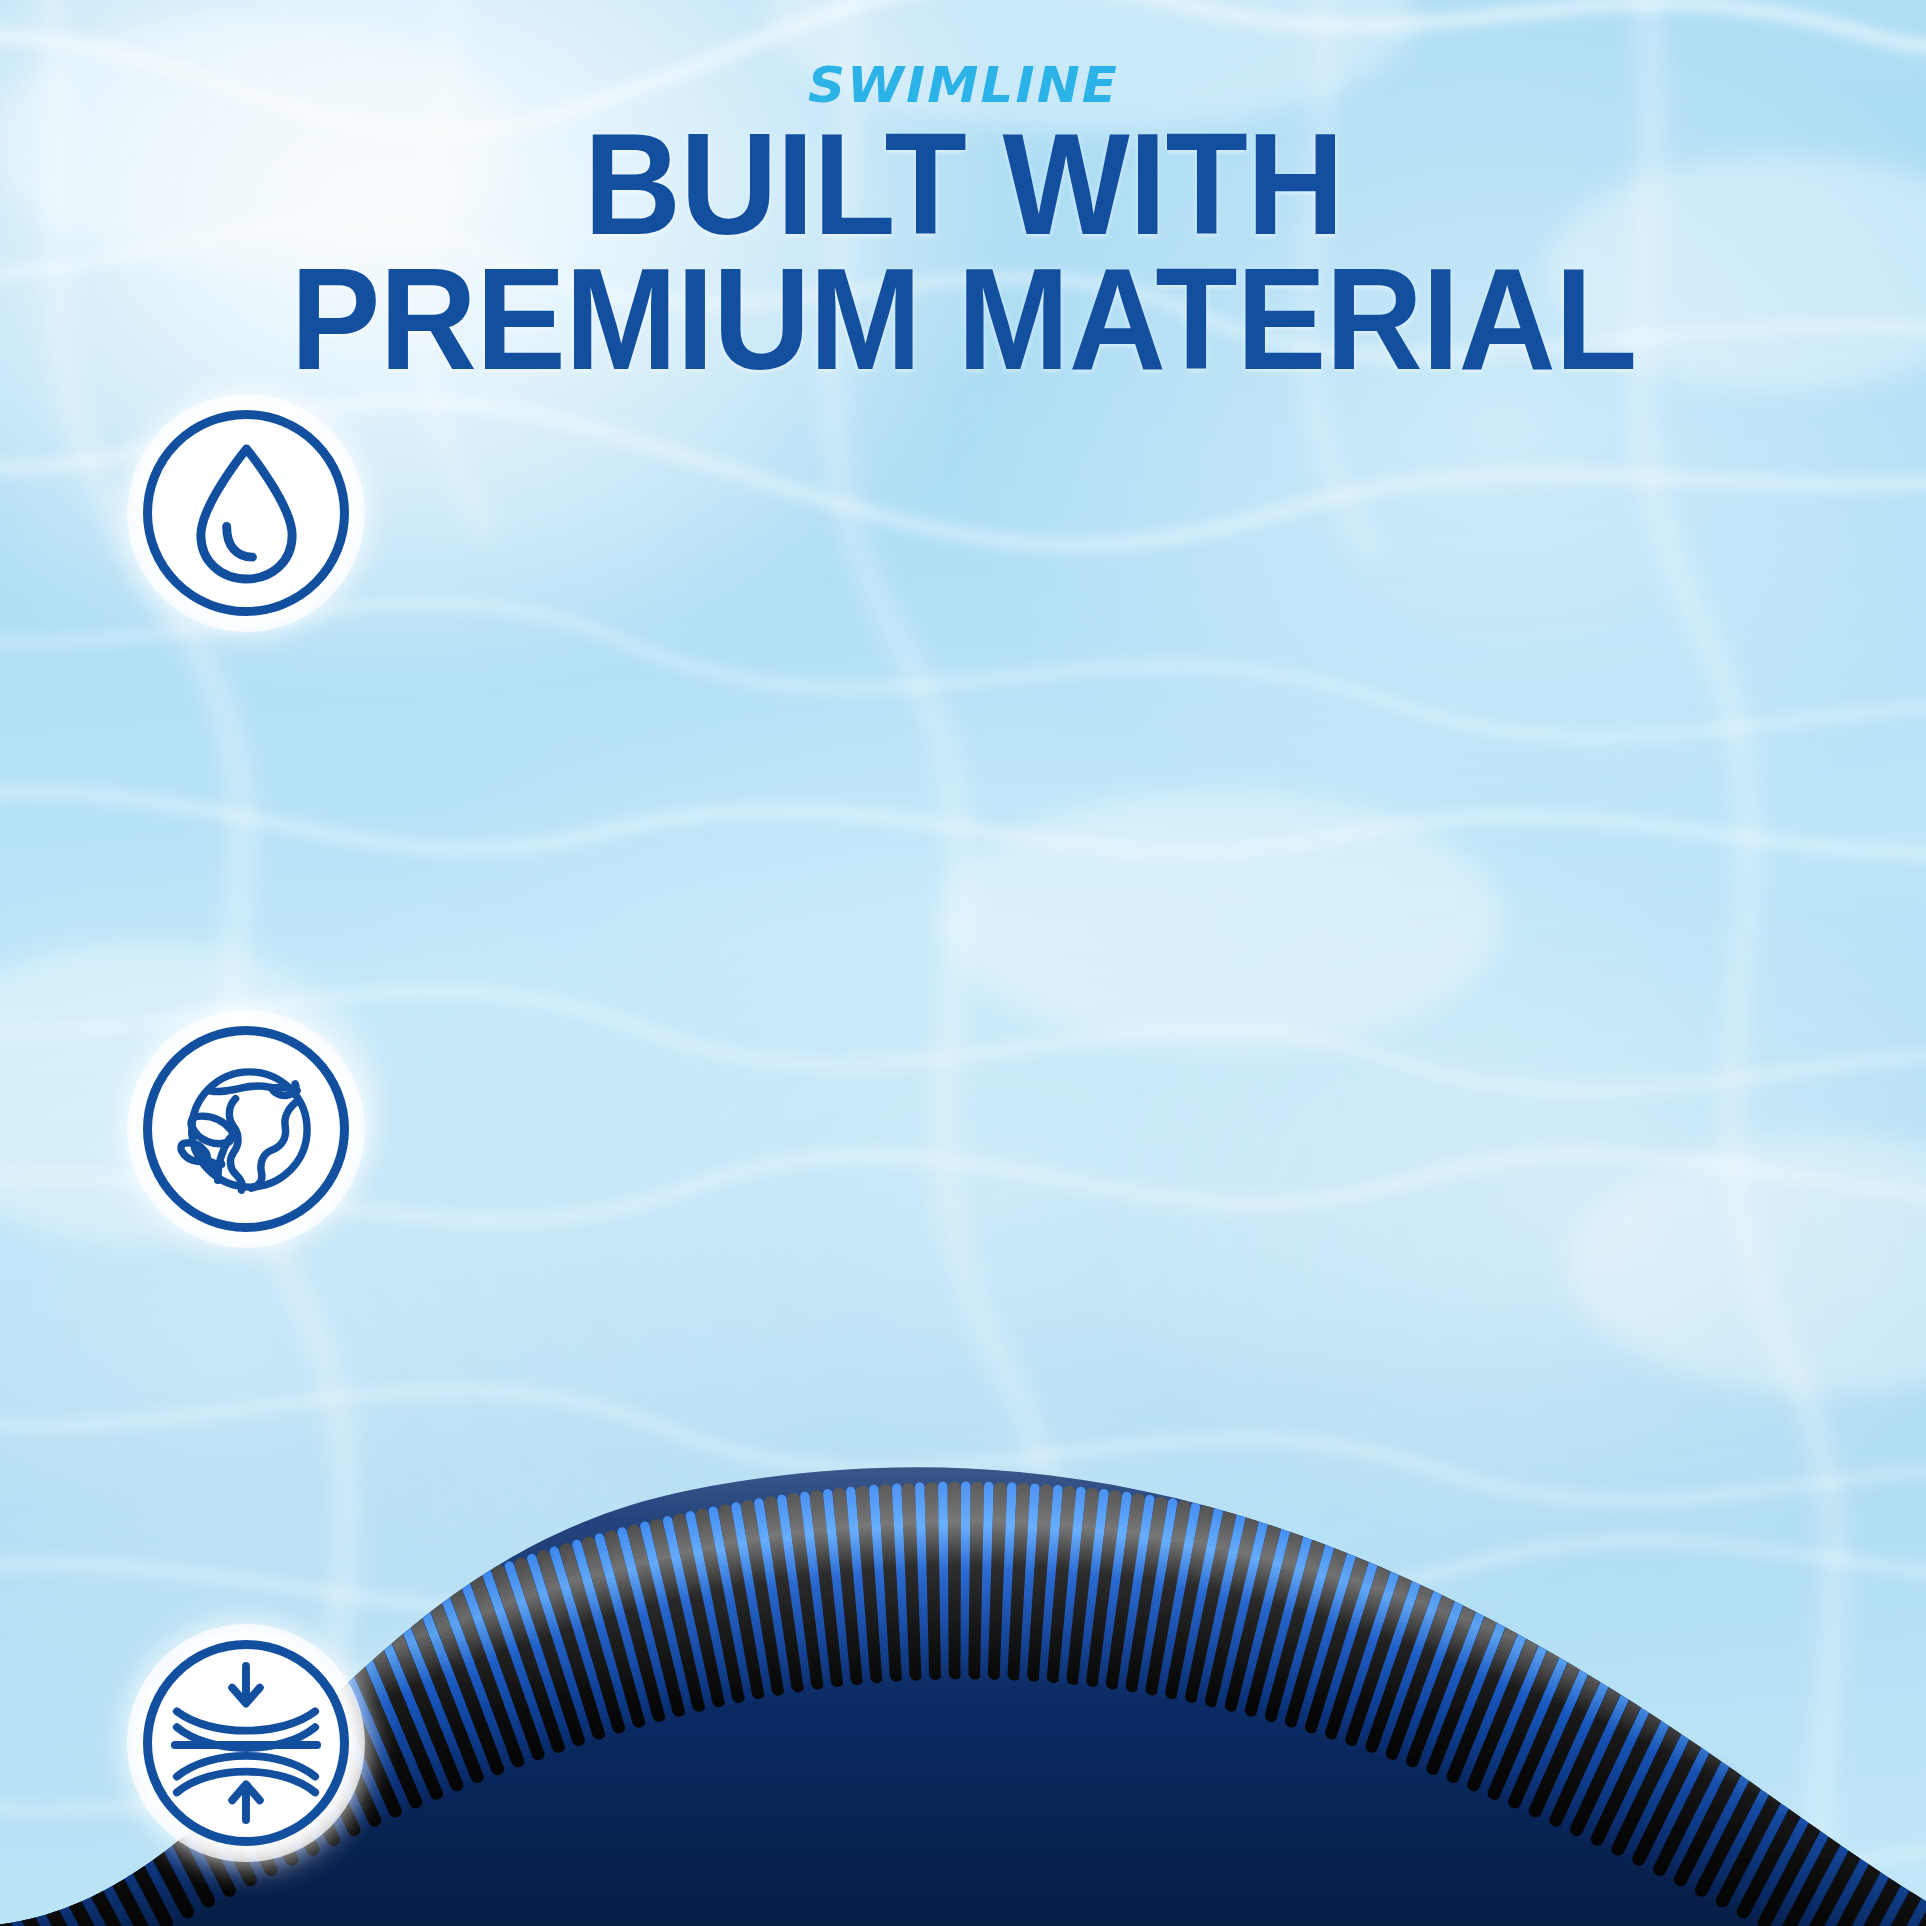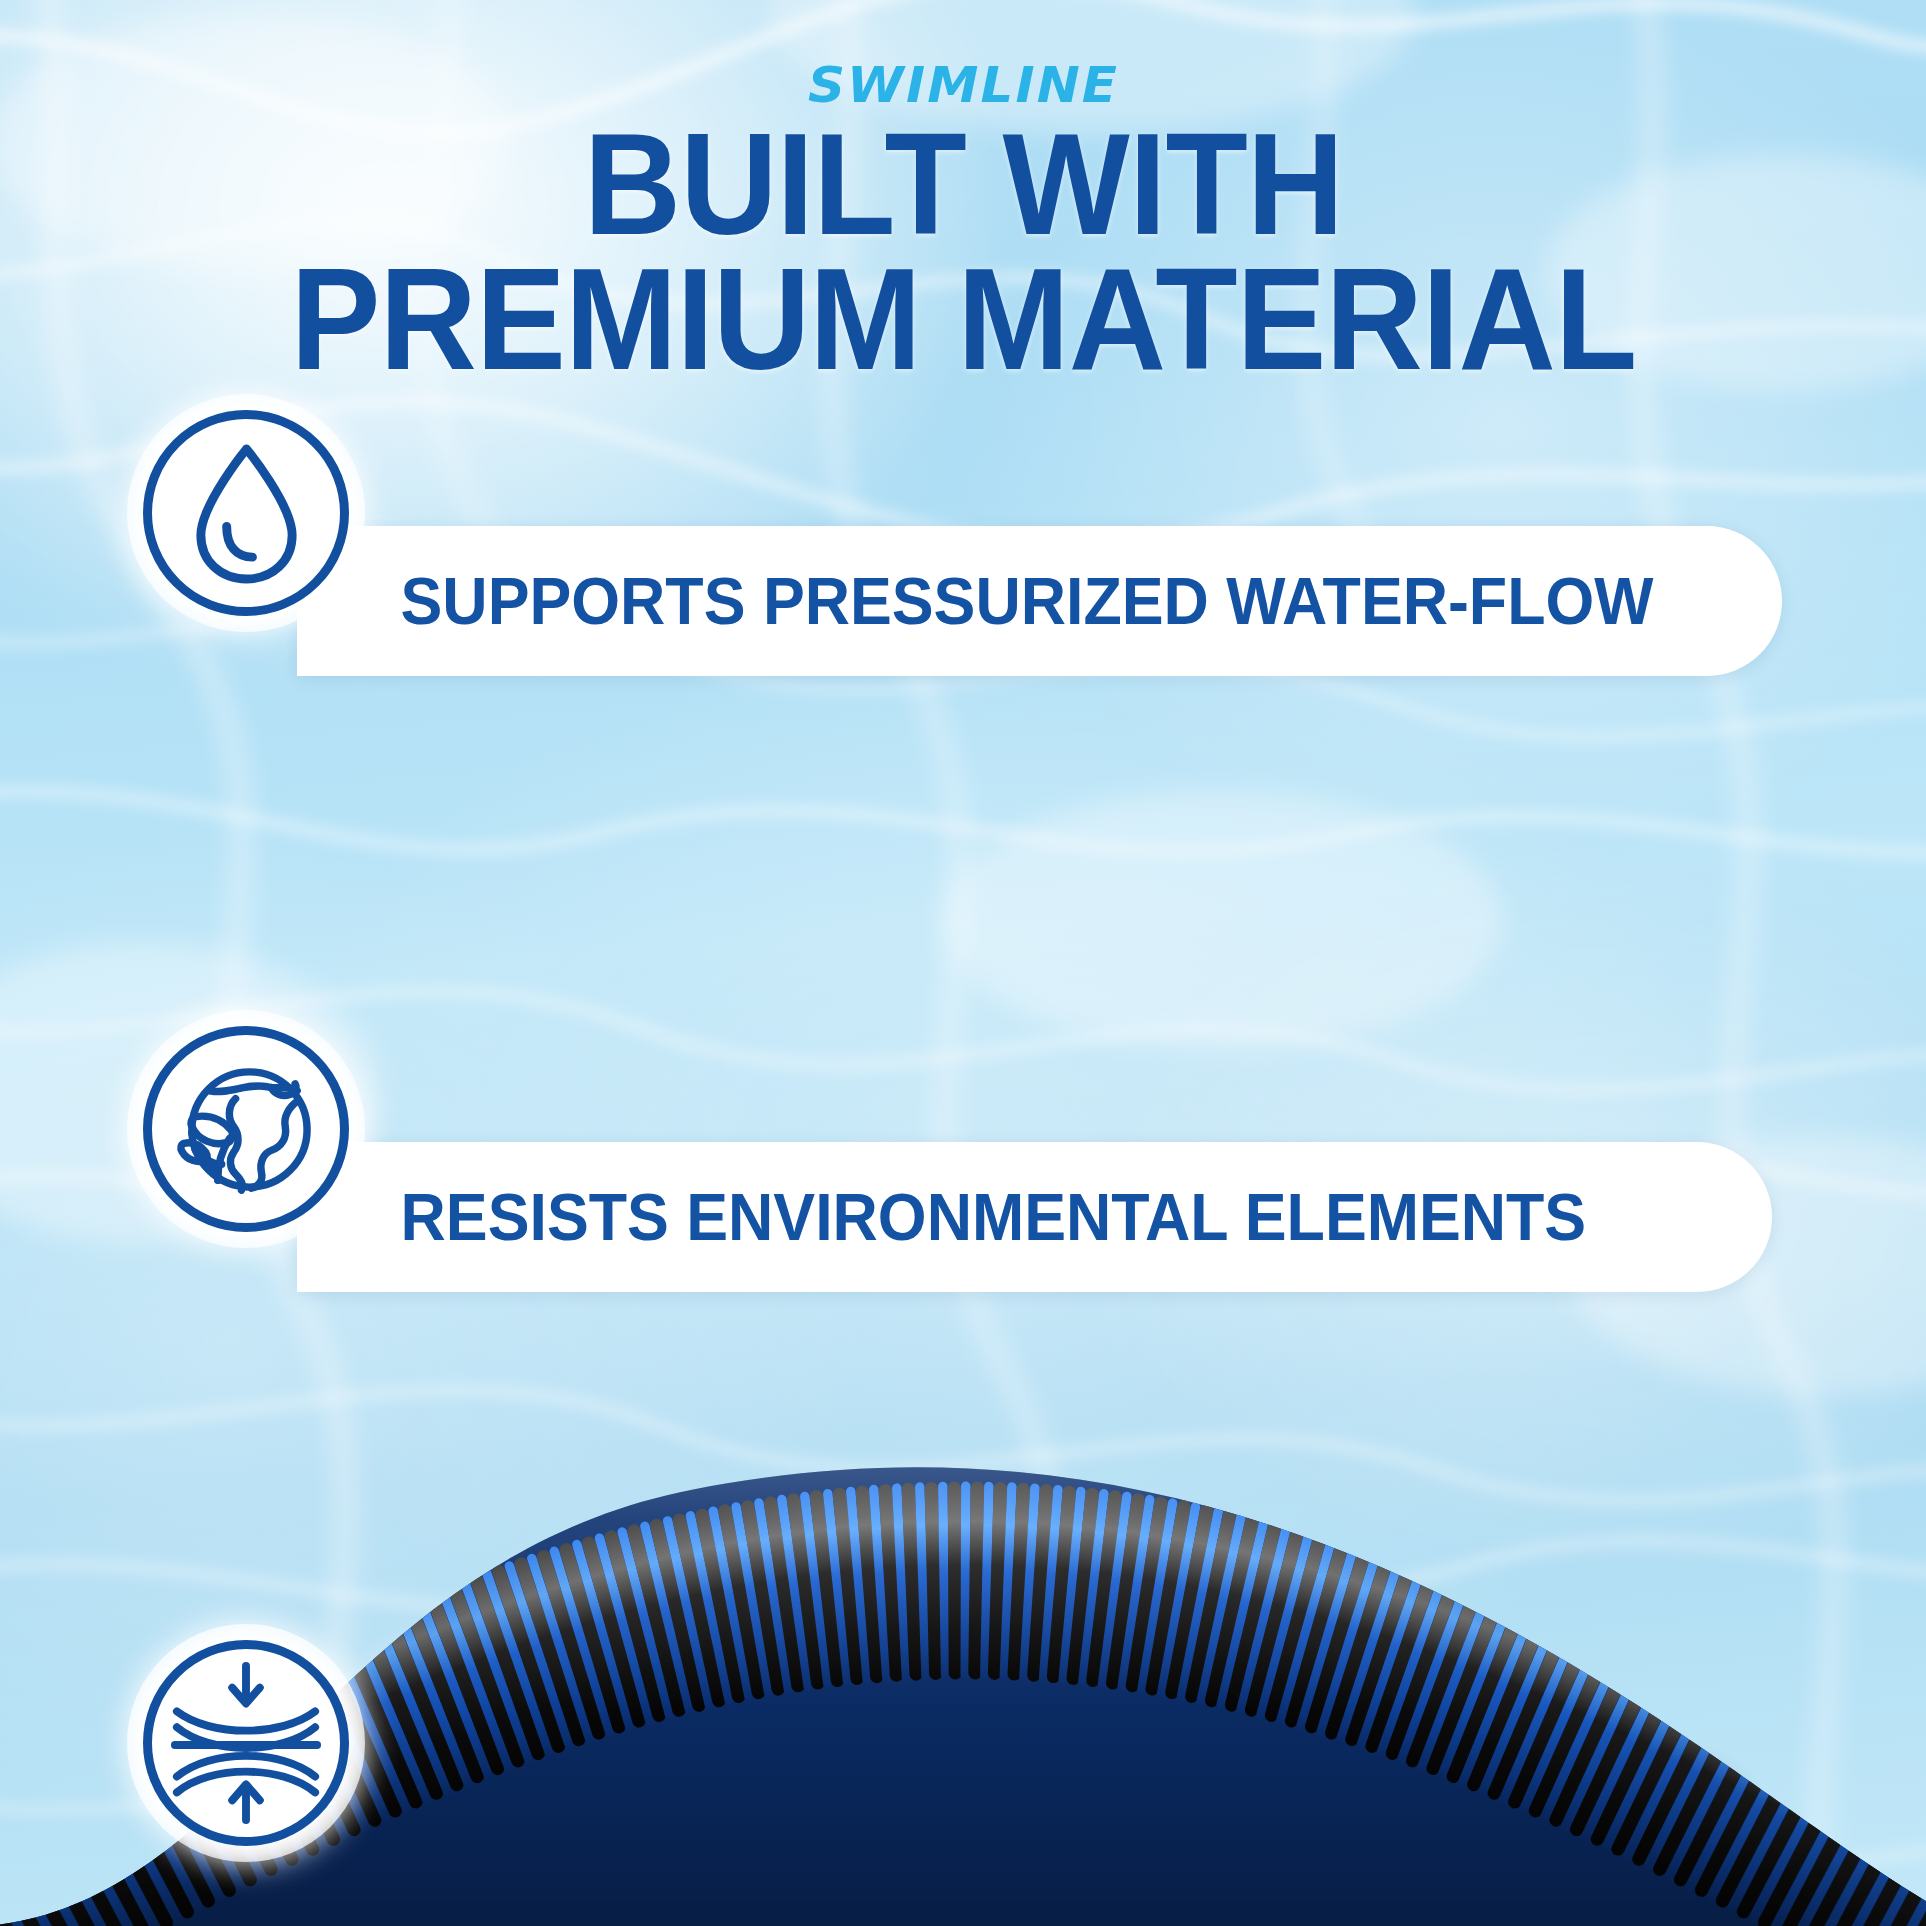--- a/index.html
+++ b/index.html
@@ -182,23 +182,20 @@
 
     <div class="feature" id="row1">
       <div class="icon-wrap">
         <div class="icon-circle">
           <svg width="127" height="149" viewBox="0 0 128 150" aria-hidden="true">
             <path d="M64 10 C64 10 18 66 18 97 C18 123 38 141 64 141 C90 141 110 123 110 97 C110 66 64 10 64 10 Z" fill="none" stroke="#12509f" stroke-width="9" stroke-linejoin="round"></path>
             <path d="M44 88 C44 108 54 119 70 119" fill="none" stroke="#12509f" stroke-width="9" stroke-linecap="round"></path>
           </svg>
         </div>
       </div>
-      <div class="band">
-        <span class="band-text">SUPPORTS PRESSURIZED WATER-FLOW</span>
-      </div>
     </div>
 
     <div class="feature" id="row2">
       <div class="icon-wrap">
         <div class="icon-circle">
           <svg width="149" height="149" viewBox="0 0 150 150" aria-hidden="true">
             <g fill="none" stroke="#12509f" stroke-width="7.5" stroke-linecap="round" stroke-linejoin="round">
               <circle cx="78" cy="75" r="58"></circle>
               <path d="M38 36 C58 40 74 28 96 32 C110 35 118 30 126 36"></path>
               <path d="M100 33 C104 40 112 42 118 40 C124 38 126 33 124 29"></path>
@@ -206,23 +203,20 @@
               <path d="M64 44 C56 52 56 64 62 72 C68 80 68 90 62 98 C57 105 58 114 64 120 C70 126 72 132 70 136"></path>
               <path d="M24 96 C30 104 40 110 50 110"></path>
               <path d="M20 78 C20 86 22 93 25 99" stroke-dasharray="1 16"></path>
               <path d="M60 76 C50 64 38 60 24 62 C20 63 18 68 20 72 C26 86 42 92 56 88 C60 87 62 80 60 76 Z"></path>
               <path d="M34 98 C28 90 20 87 12 89 C9 90 8 94 10 97 C15 106 26 109 33 106 C36 105 36 101 34 98 Z"></path>
               <path d="M58 84 C50 96 46 110 46 126"></path>
               <path d="M32 102 C40 108 45 116 47 126"></path>
             </g>
           </svg>
         </div>
-      </div>
-      <div class="band">
-        <span class="band-text">RESISTS ENVIRONMENTAL ELEMENTS</span>
       </div>
     </div>
 
     <div class="feature" id="row3">
       <div class="icon-wrap">
         <div class="icon-circle">
           <svg width="158" height="166" viewBox="0 0 160 168" aria-hidden="true">
             <g fill="none" stroke="#12509f" stroke-width="8" stroke-linecap="round" stroke-linejoin="round">
               <path d="M80 6 L80 40"></path>
               <path d="M66 28 L80 44 L94 28"></path>

